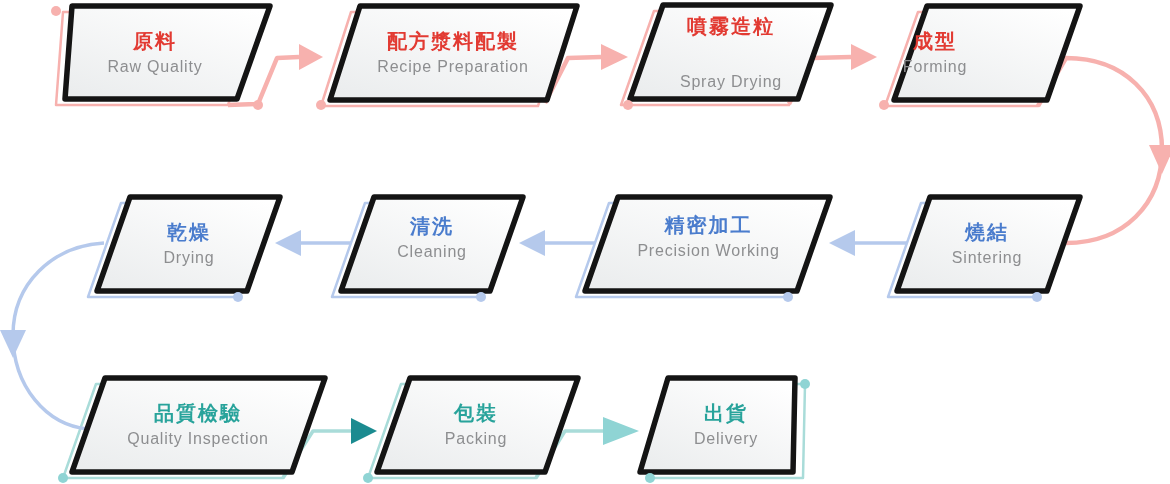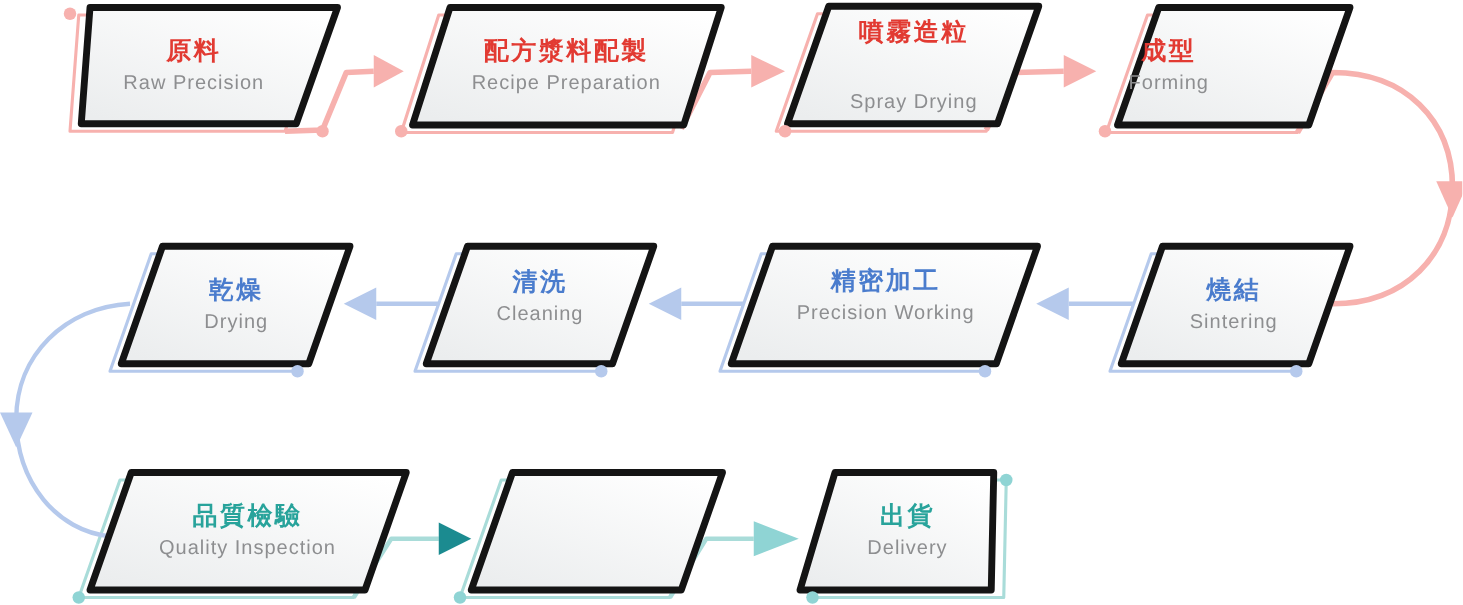--- a/index.html
+++ b/index.html
@@ -119,21 +119,21 @@
     <circle class="dot-blue" cx="481" cy="297" r="5"></circle>
     <circle class="dot-blue" cx="238" cy="297" r="5"></circle>
     <circle class="dot-teal" cx="63" cy="478" r="5"></circle>
     <circle class="dot-teal" cx="368" cy="478" r="5"></circle>
     <circle class="dot-teal" cx="650" cy="478" r="5"></circle>
     <circle class="dot-teal" cx="805" cy="384" r="5"></circle>
   </svg>
 
   <div class="stage stage-red" style="left:65px;  top:8px;   width:180px; height:90px;">
     <span class="zh">原料</span>
-    <span class="en">Raw Precision</span>
+    <span class="en">Raw Quality</span>
   </div>
   <div class="stage stage-red" style="left:343px; top:8px;   width:220px; height:90px;">
     <span class="zh">配方漿料配製</span>
     <span class="en">Recipe Preparation</span>
   </div>
   <div class="stage stage-red" style="left:641px; top:8px;   width:180px; height:90px;gap:36px;">
     <span class="zh">噴霧造粒</span>
     <span class="en">Spray Drying</span>
   </div>
   <div class="stage stage-red" style="left:845px; top:8px;   width:180px; height:90px;">
@@ -153,18 +153,22 @@
     <span class="en">Cleaning</span>
   </div>
   <div class="stage stage-blue" style="left:99px;  top:199px; width:180px; height:90px;">
     <span class="zh">乾燥</span>
     <span class="en">Drying</span>
   </div>
   <div class="stage stage-teal" style="left:98px;  top:380px; width:200px; height:90px;">
     <span class="zh">品質檢驗</span>
     <span class="en">Quality Inspection</span>
   </div>
+  <div class="stage stage-teal" style="left:386px; top:380px; width:180px; height:90px;">
+    <span class="zh">包裝</span>
+    <span class="en">Packing</span>
+  </div>
   <div class="stage stage-teal" style="left:636px; top:380px; width:180px; height:90px;">
     <span class="zh">出貨</span>
     <span class="en">Delivery</span>
   </div>
 
 </div>
 
 </body></html>

